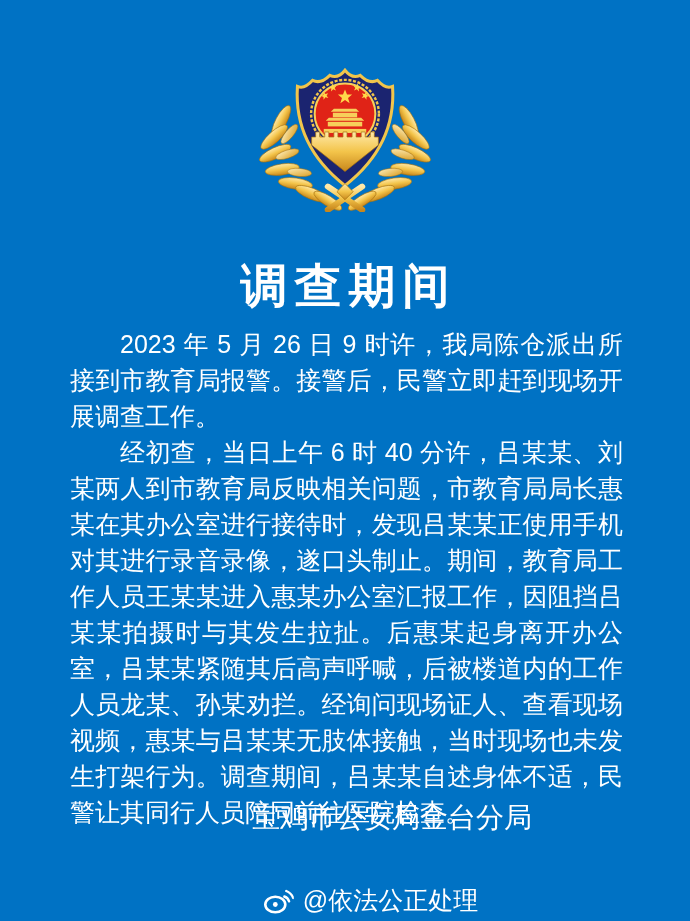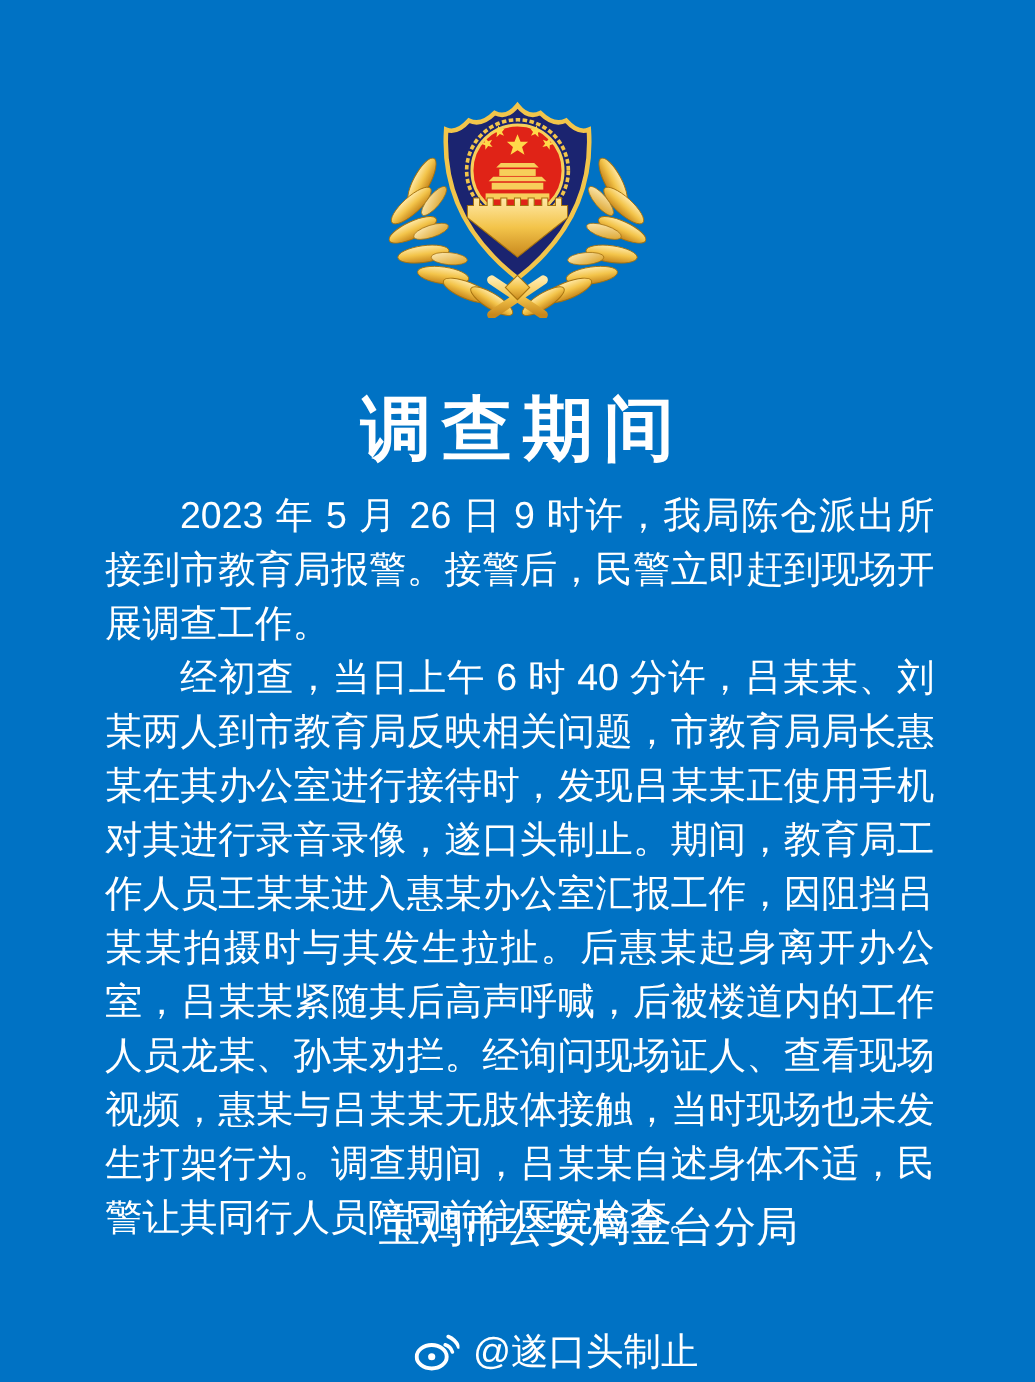--- a/index.html
+++ b/index.html
@@ -196,14 +196,14 @@
 
 <div class="footer">
   <svg class="weibo-icon" width="30" height="27" viewBox="0 0 30 27">
     <g stroke="#ffffff" fill="none" stroke-linecap="round">
       <ellipse cx="11.5" cy="17.5" rx="10" ry="7.8" stroke-width="2.6"></ellipse>
       <circle cx="11.5" cy="17.5" r="2.4" fill="#ffffff" stroke="none"></circle>
       <path d="M20.5,9.5 a7.5,7.5 0 0 1 4.8,4.8" stroke-width="2.4"></path>
       <path d="M22.5,4 a13,13 0 0 1 7,7" stroke-width="2.4"></path>
     </g>
   </svg>
-  <span>@遂口头制止</span>
+  <span>@依法公正处理</span>
 </div>
 
 </body></html>

